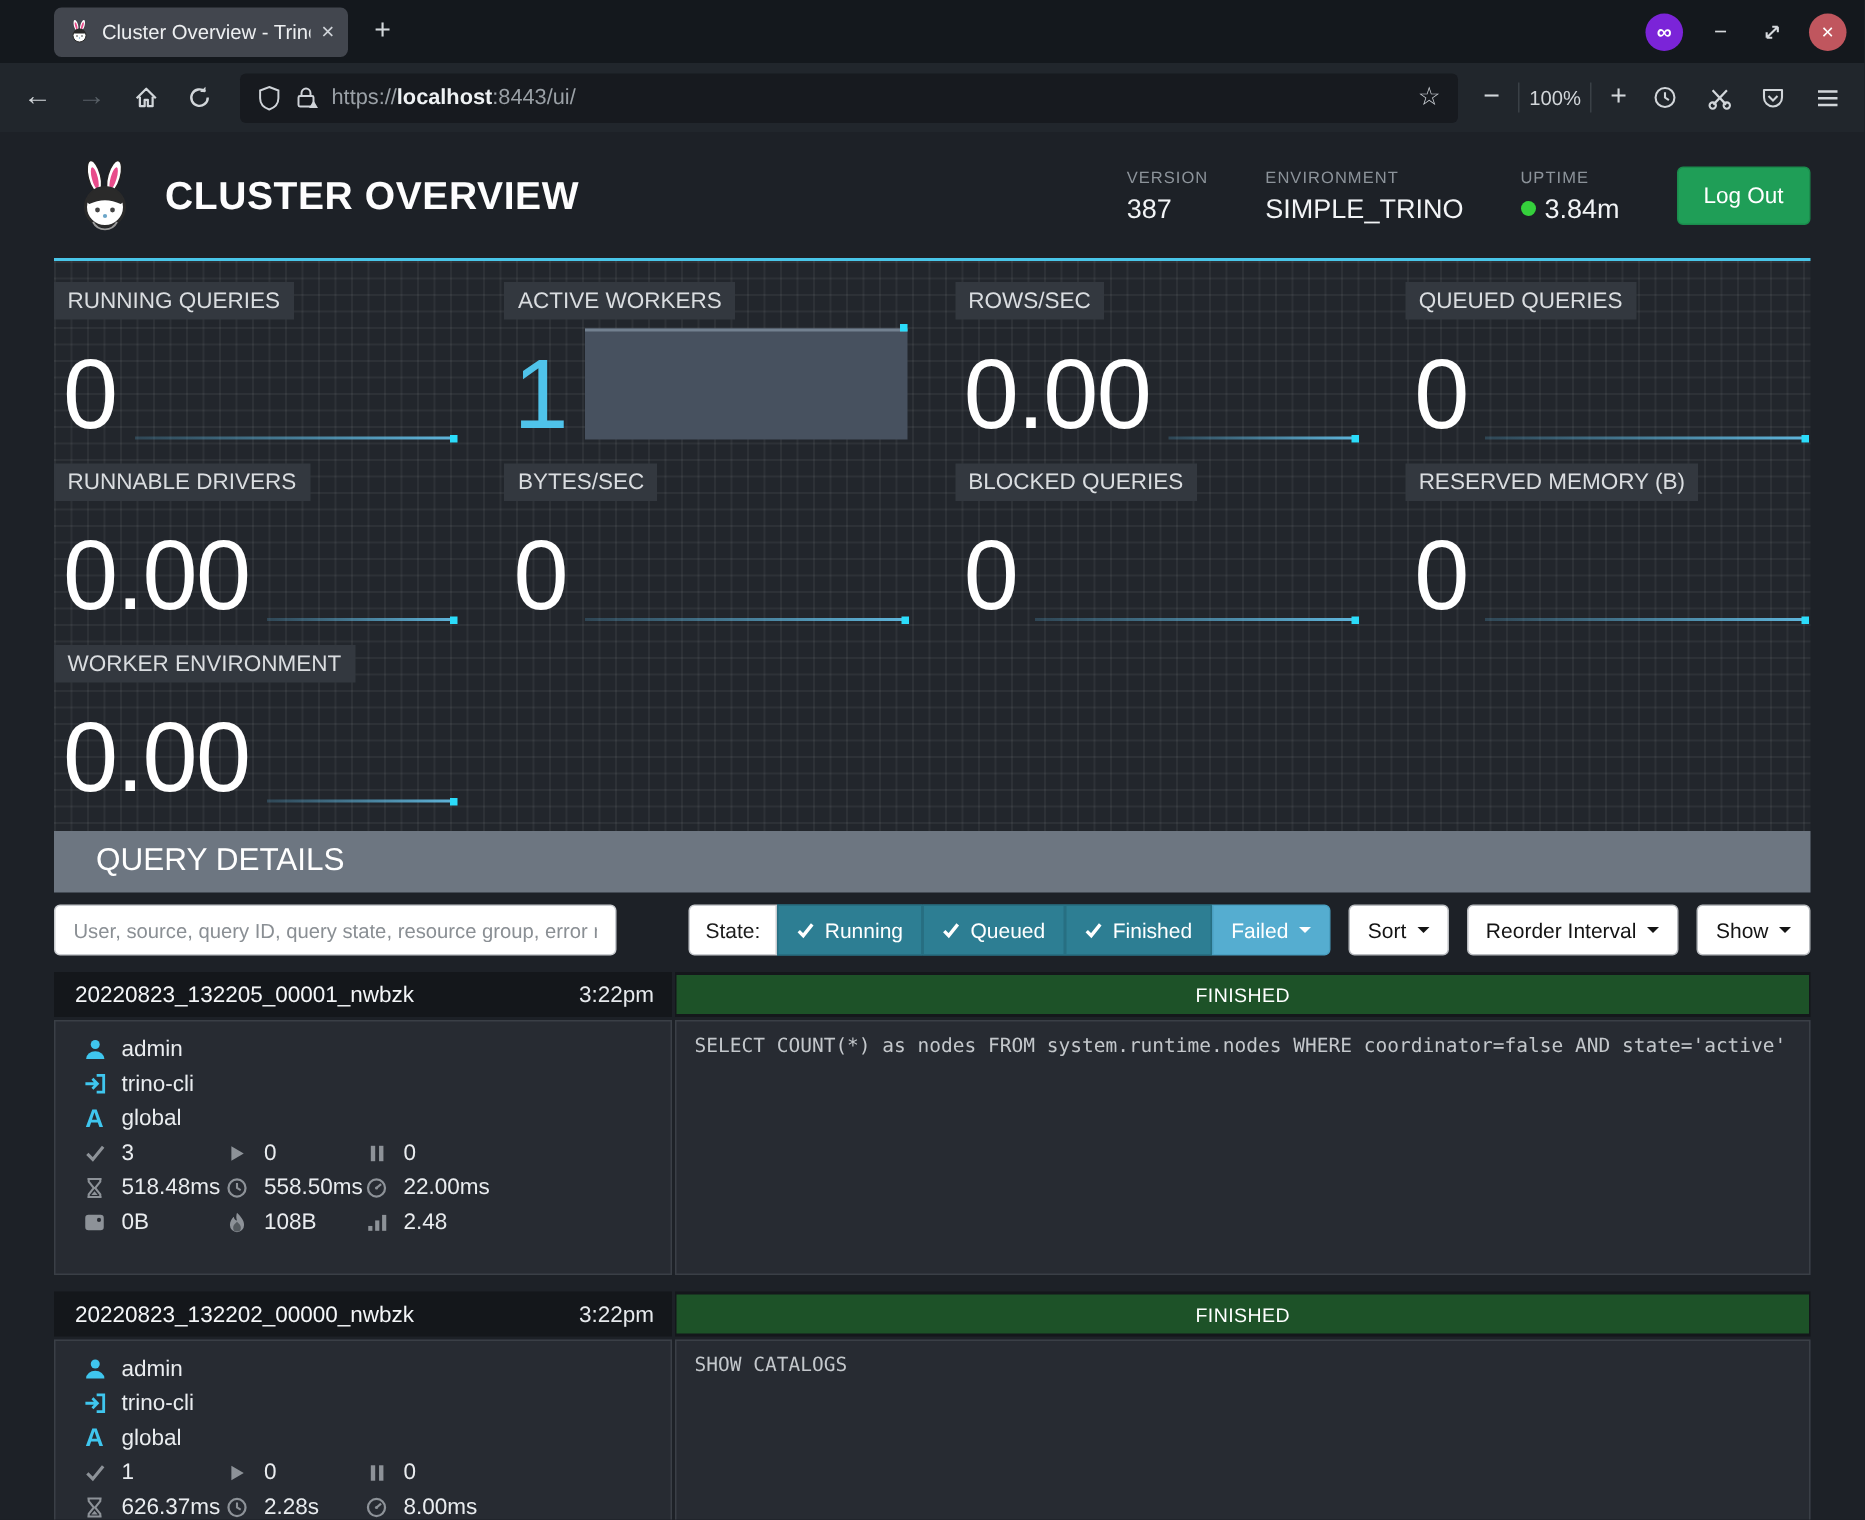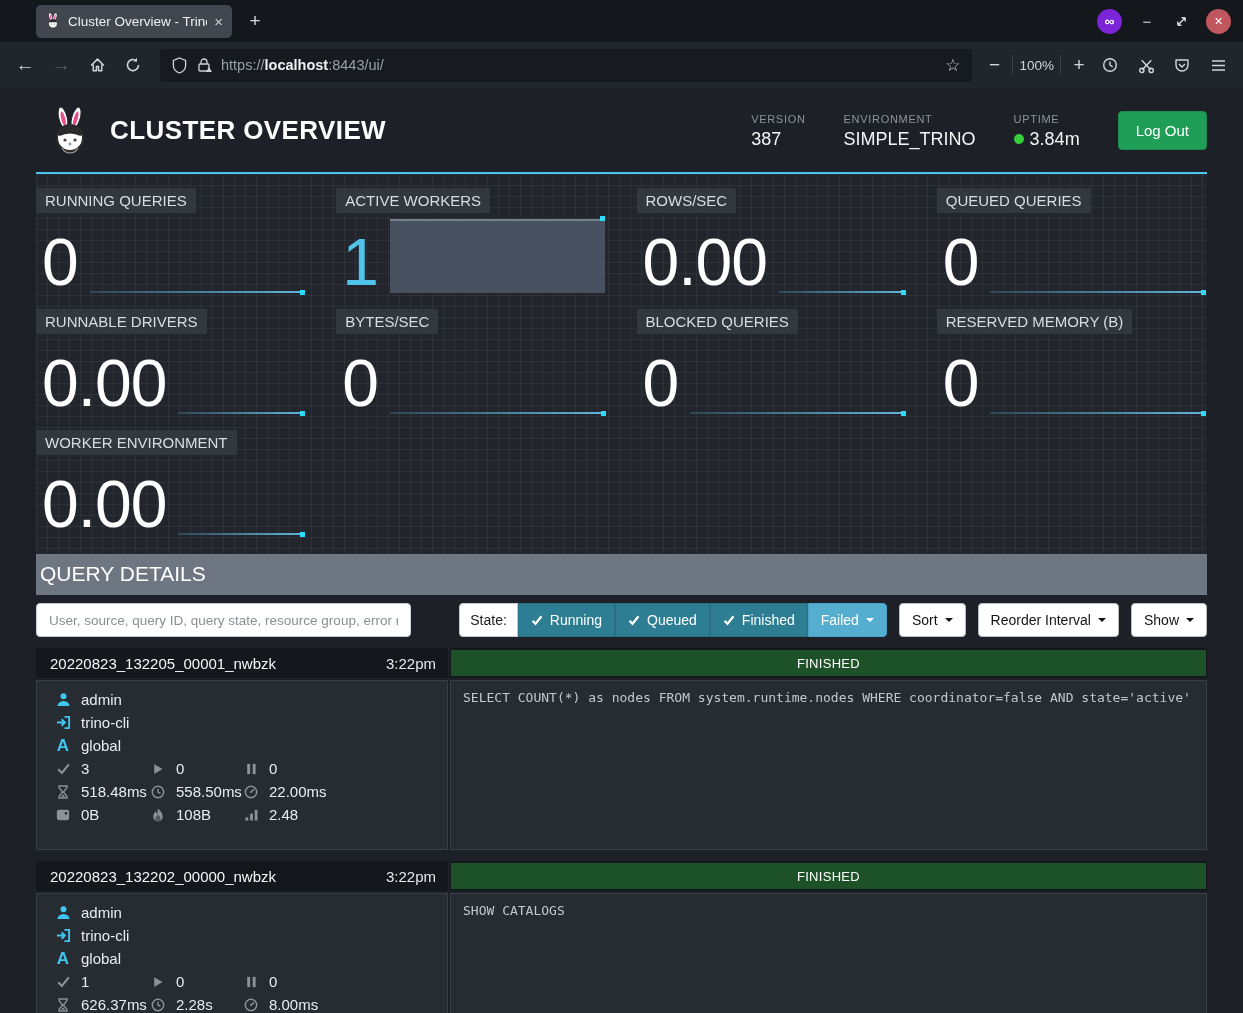--- a/index.html
+++ b/index.html
@@ -61,21 +61,21 @@
   .panel-value { font-size:66px; line-height:0.92; color:#fff; padding-right:12px; letter-spacing:-1px; }
   .panel-value.cyan { color:#4fc3ea; }
   .panel-chart { flex:1; height:74px; position:relative; }
   .chart-flat { position:absolute; left:0; right:0; bottom:0; height:2px;
                 background:linear-gradient(90deg, rgba(85,165,205,0.25), #5fb6dc); }
   .chart-dot-b { position:absolute; right:-1px; bottom:-2px; width:5px; height:5px; background:#2bdcfa; }
   .chart-fill { position:absolute; left:0; right:0; top:0; bottom:0; background:#47515f; border-top:2px solid #72808f; }
   .chart-dot-t { position:absolute; right:0; top:-3px; width:5px; height:5px; background:#2bdcfa; }
 
   
-  .qd-bar { background:#6d7681; color:#fff; font-size:21px; padding:8px 4px 9px; }
+  .qd-bar { background:#6d7681; color:#fff; font-size:21px; padding:8px 28px 9px; }
   .toolbar { display:flex; margin-top:8px; gap:12px; align-items:center; }
   .search-input { flex:1; height:34px; border-radius:4px; border:1px solid #c9ccd0;
                   padding:0 12px; font-size:13.5px; color:#333; font-family:inherit; }
   .search-input::placeholder { color:#8a8f94; }
   .state-group { display:flex;margin-left:36px; }
   .state-addon { background:#fff; color:#1b1b1b; font-size:14px; padding:8px 10px;
                  border:1px solid #c9ccd0; border-radius:4px 0 0 4px; }
   .btn { font-family:inherit; font-size:14px; display:flex; align-items:center; gap:7px;
          padding:8px 12px; cursor:pointer;justify-content:center; }
   .btn-teal { background:#2d7e93; border:1px solid #27primary; border:1px solid #276f82; color:#fff; }

